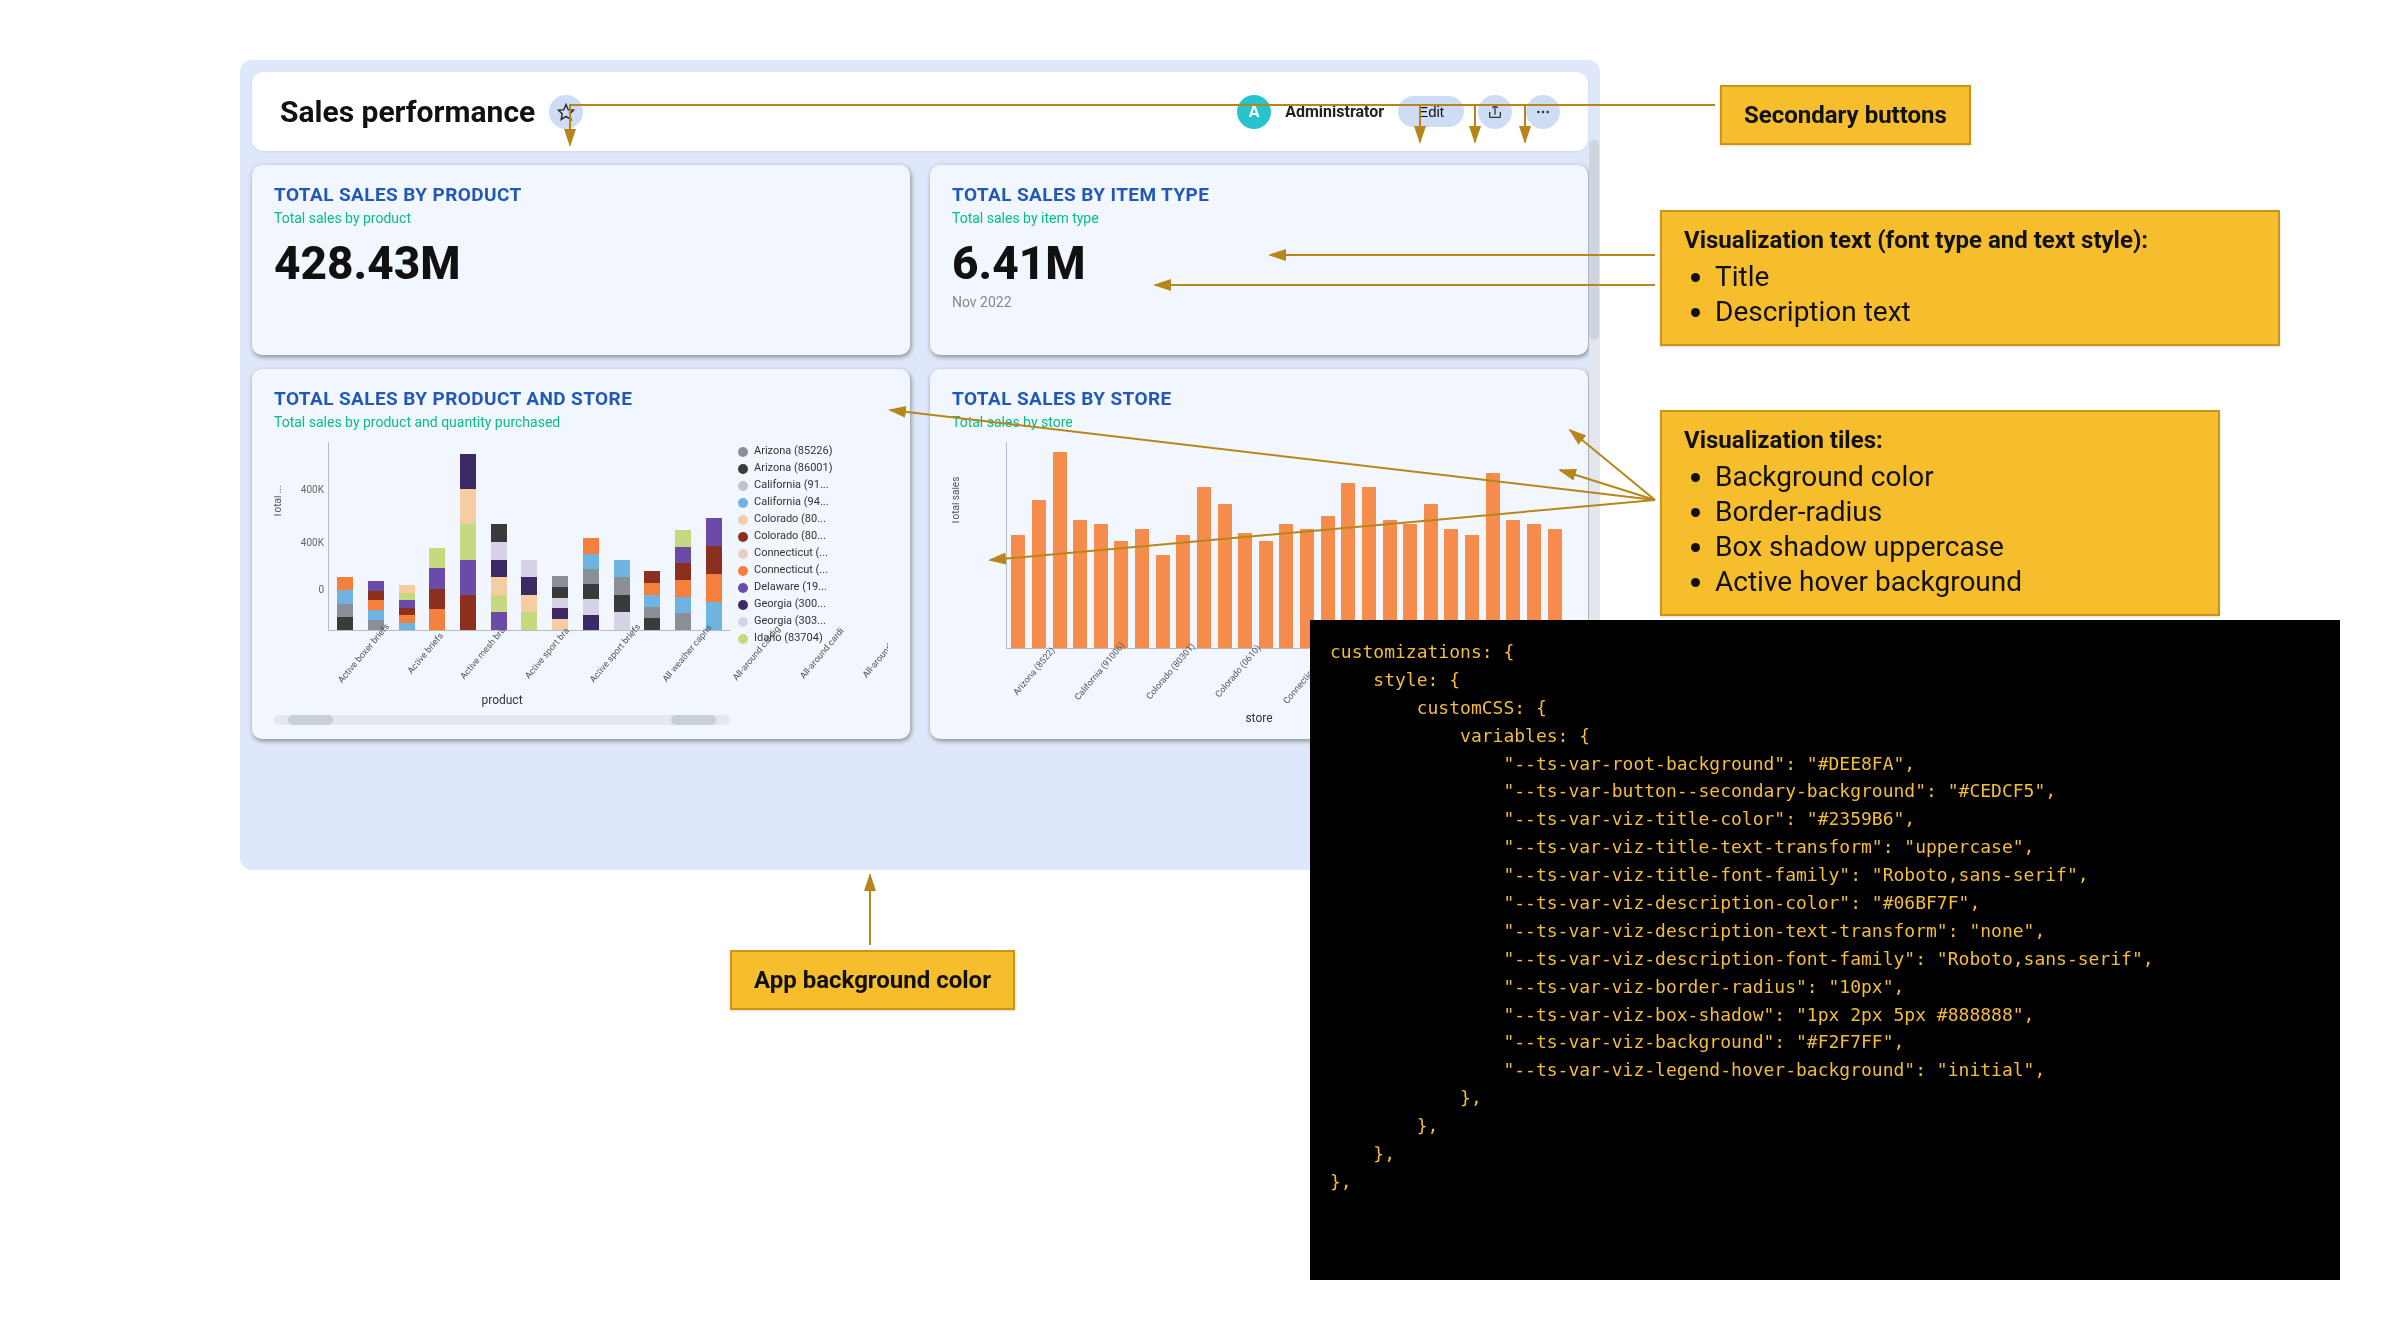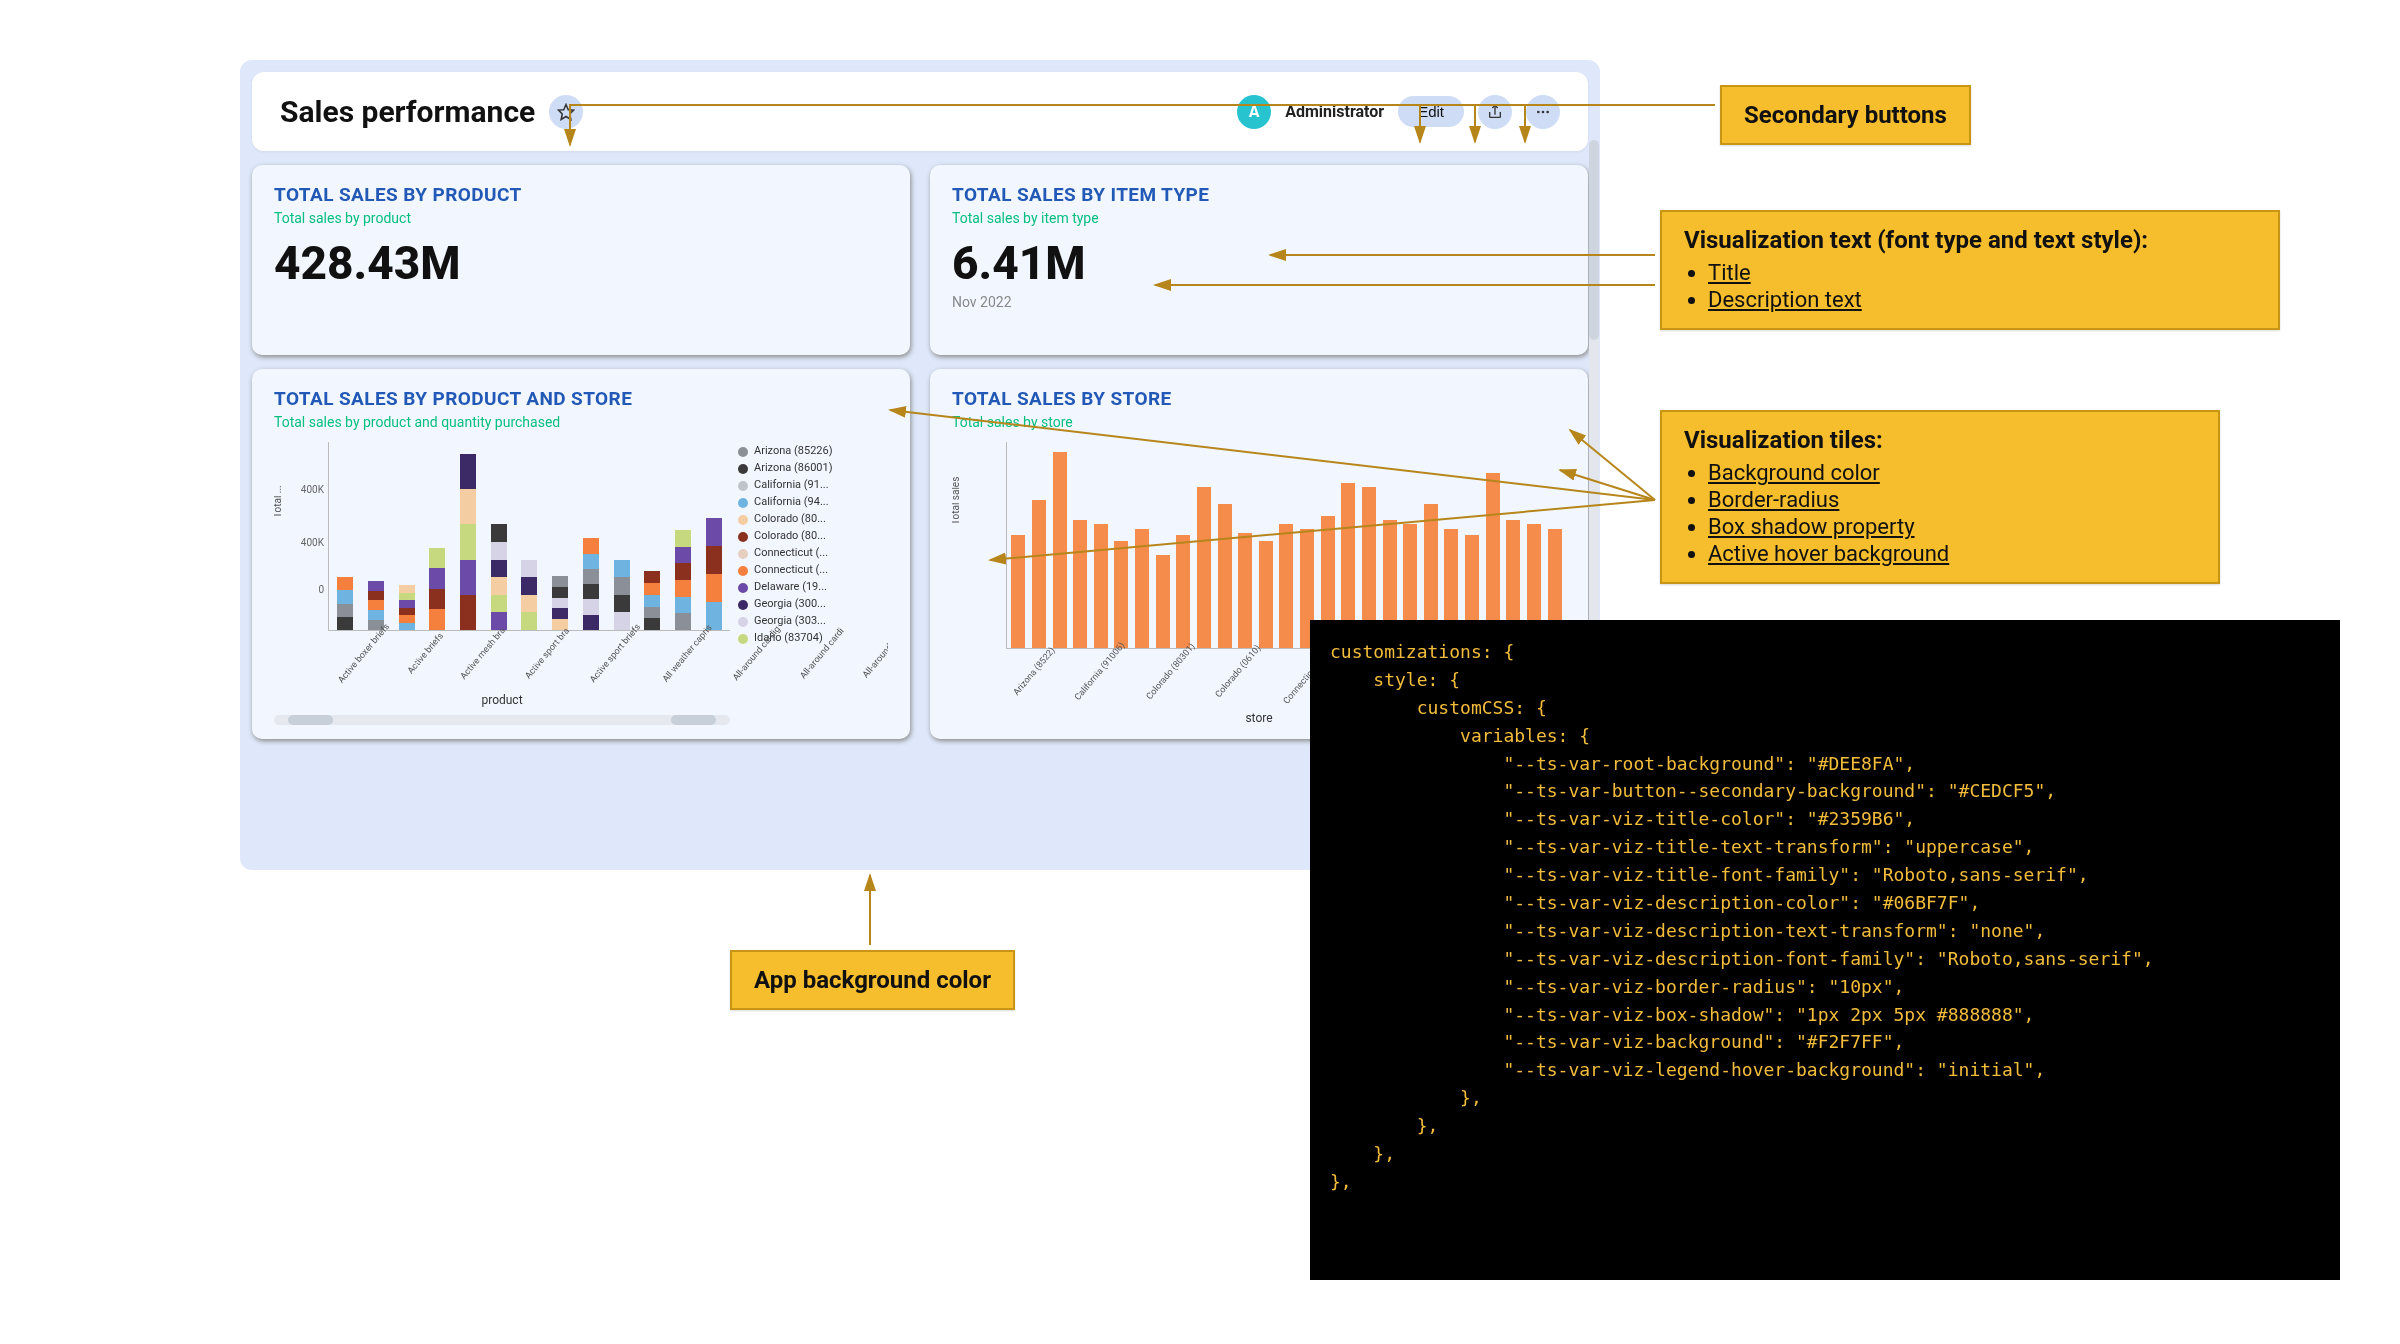--- a/index.html
+++ b/index.html
@@ -112,21 +112,21 @@
     position:absolute;
     background:#F6BE2C;
     border:2px solid #C89514;
     padding:14px 22px;
     font-size:22px;
     color:#111;
     box-shadow:0 1px 2px rgba(0,0,0,.15);
   }
   .callout.small{font-size:22px;}
   .callout-title{font-weight:700;font-size:24px;}
-  .callout ul{margin:6px 0 0 24px;font-size:22px;text-decoration:underline;}
+  .callout ul{margin:6px 0 0 31px;font-size:28px;}
   .callout li{margin:2px 0;}
 
   
   svg.arrows { position:absolute; inset:0; pointer-events:none;}
 
   
   .code-panel {
     position:absolute;
     left:1310px; top:620px;
     width:1030px; height:660px;
@@ -580,21 +580,21 @@
         <li>Title</li>
         <li>Description text</li>
       </ul>
   </div>
 
   <div class="callout" style="left:1660px; top:410px; width:560px;">
     <div class="callout-title">Visualization tiles:</div>
     <ul id="viztiles-list">
         <li>Background color</li>
         <li>Border-radius</li>
-        <li>Box shadow property</li>
+        <li>Box shadow uppercase</li>
         <li>Active hover background</li>
       </ul>
   </div>
 
   <div class="callout small" style="left:730px; top:950px;">
     <span class="callout-title">App background color</span>
   </div>
 
   <div class="code-panel">customizations: {
     style: {

